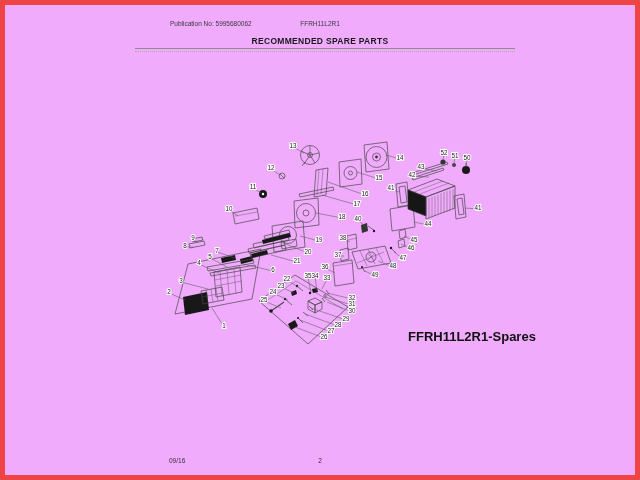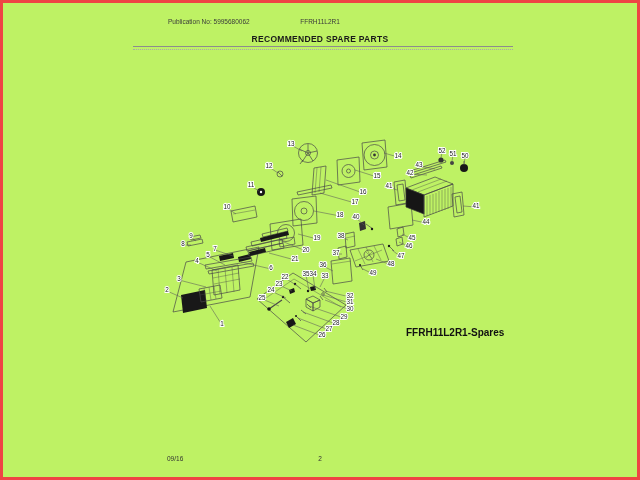--- a/index.html
+++ b/index.html
@@ -1,26 +1,26 @@
 <!DOCTYPE html>
 <html><head>
 <meta charset="utf-8">
 <style>
   html,body{margin:0;padding:0;background:#fff;}
   .page{
-    position:relative;width:640px;height:480px;background:#bef264;
-    border:3px solid #ef4444;box-sizing:border-box;overflow:hidden;
+    position:relative;width:640px;height:480px;background:#f0abfc;
+    border:5px solid #ef4444;box-sizing:border-box;overflow:hidden;
     font-family:"Liberation Sans",sans-serif;color:#222;
   }
   .pub{position:absolute;left:165px;top:15px;font-size:6.5px;color:#3a3a3a;}
   .model{position:absolute;left:0;right:0;top:15px;text-align:center;font-size:6.5px;color:#3a3a3a;}
   .title{position:absolute;left:0;right:0;top:31px;text-align:center;font-size:8.5px;font-weight:bold;letter-spacing:.3px;color:#1a1a1a;}
   .rule-solid{position:absolute;left:130px;width:380px;top:43px;border-top:1px solid #8d8d8d;}
   .rule-dot{position:absolute;left:130px;width:380px;top:46px;border-top:1px dotted #a9a9a9;}
-  .spares{position:absolute;left:403px;top:324px;font-size:10px;font-weight:bold;color:#111;}
+  .spares{position:absolute;left:403px;top:324px;font-size:13px;font-weight:bold;color:#111;}
   .f-date{position:absolute;left:164px;top:452px;font-size:6.5px;color:#333;}
   .f-page{position:absolute;left:0;right:0;top:452px;text-align:center;font-size:6.5px;color:#333;}
   svg.diagram{position:absolute;left:0;top:0;}
   svg .leader{stroke:#5a5a5a;stroke-width:.55;}
   svg text.co{
     font-family:"Liberation Sans",sans-serif;font-size:6.3px;fill:#1c1c1c;
     text-anchor:middle;stroke:#fff;stroke-width:2px;paint-order:stroke;
   }
   .parts{stroke:#474747;fill:none;stroke-width:.7;stroke-linejoin:round;}
   .thin{stroke-width:.4;}

